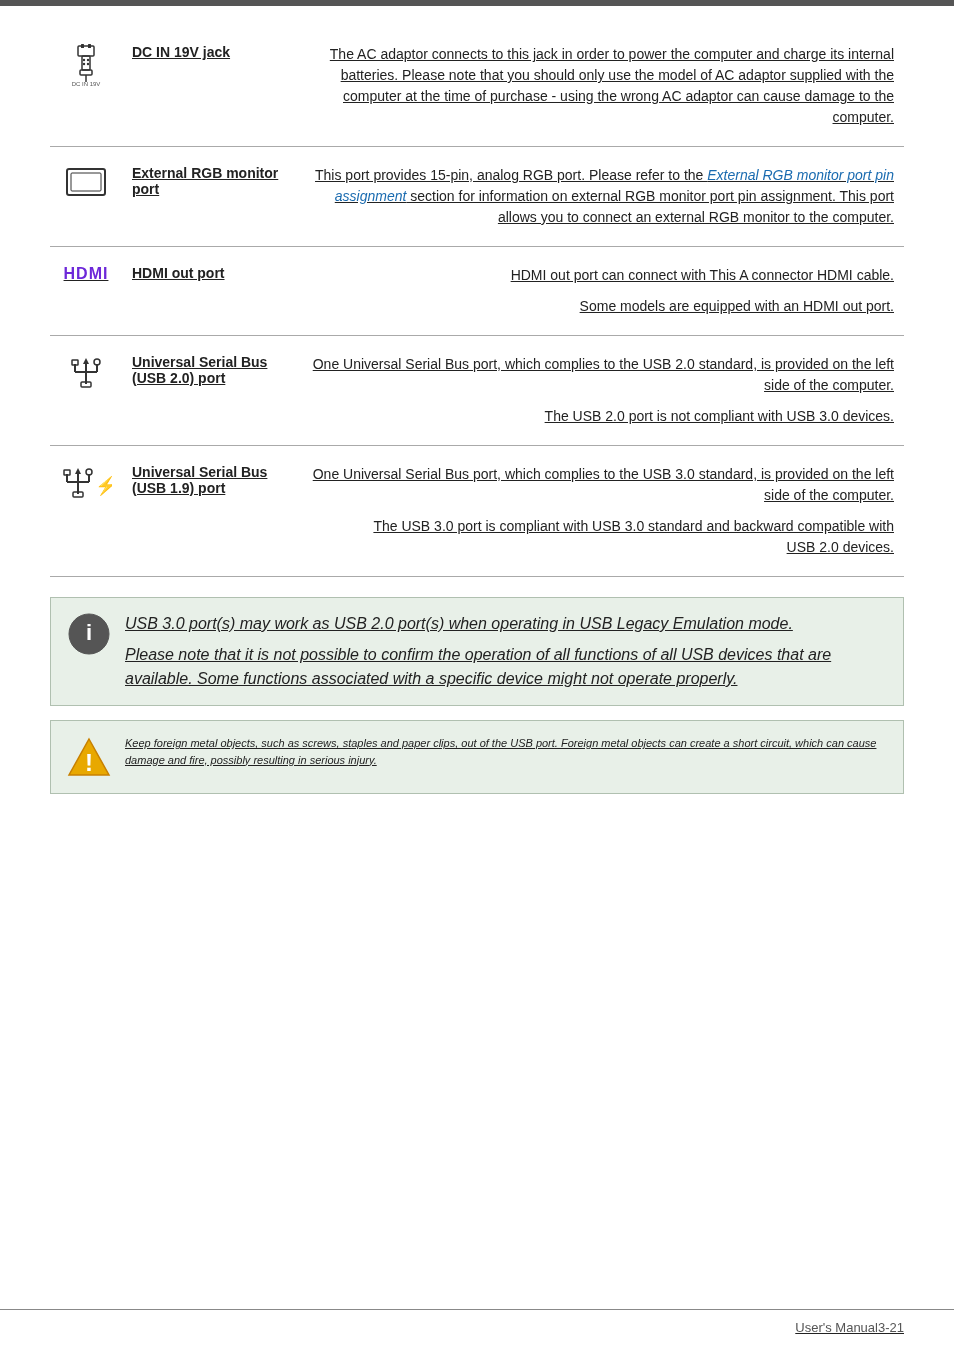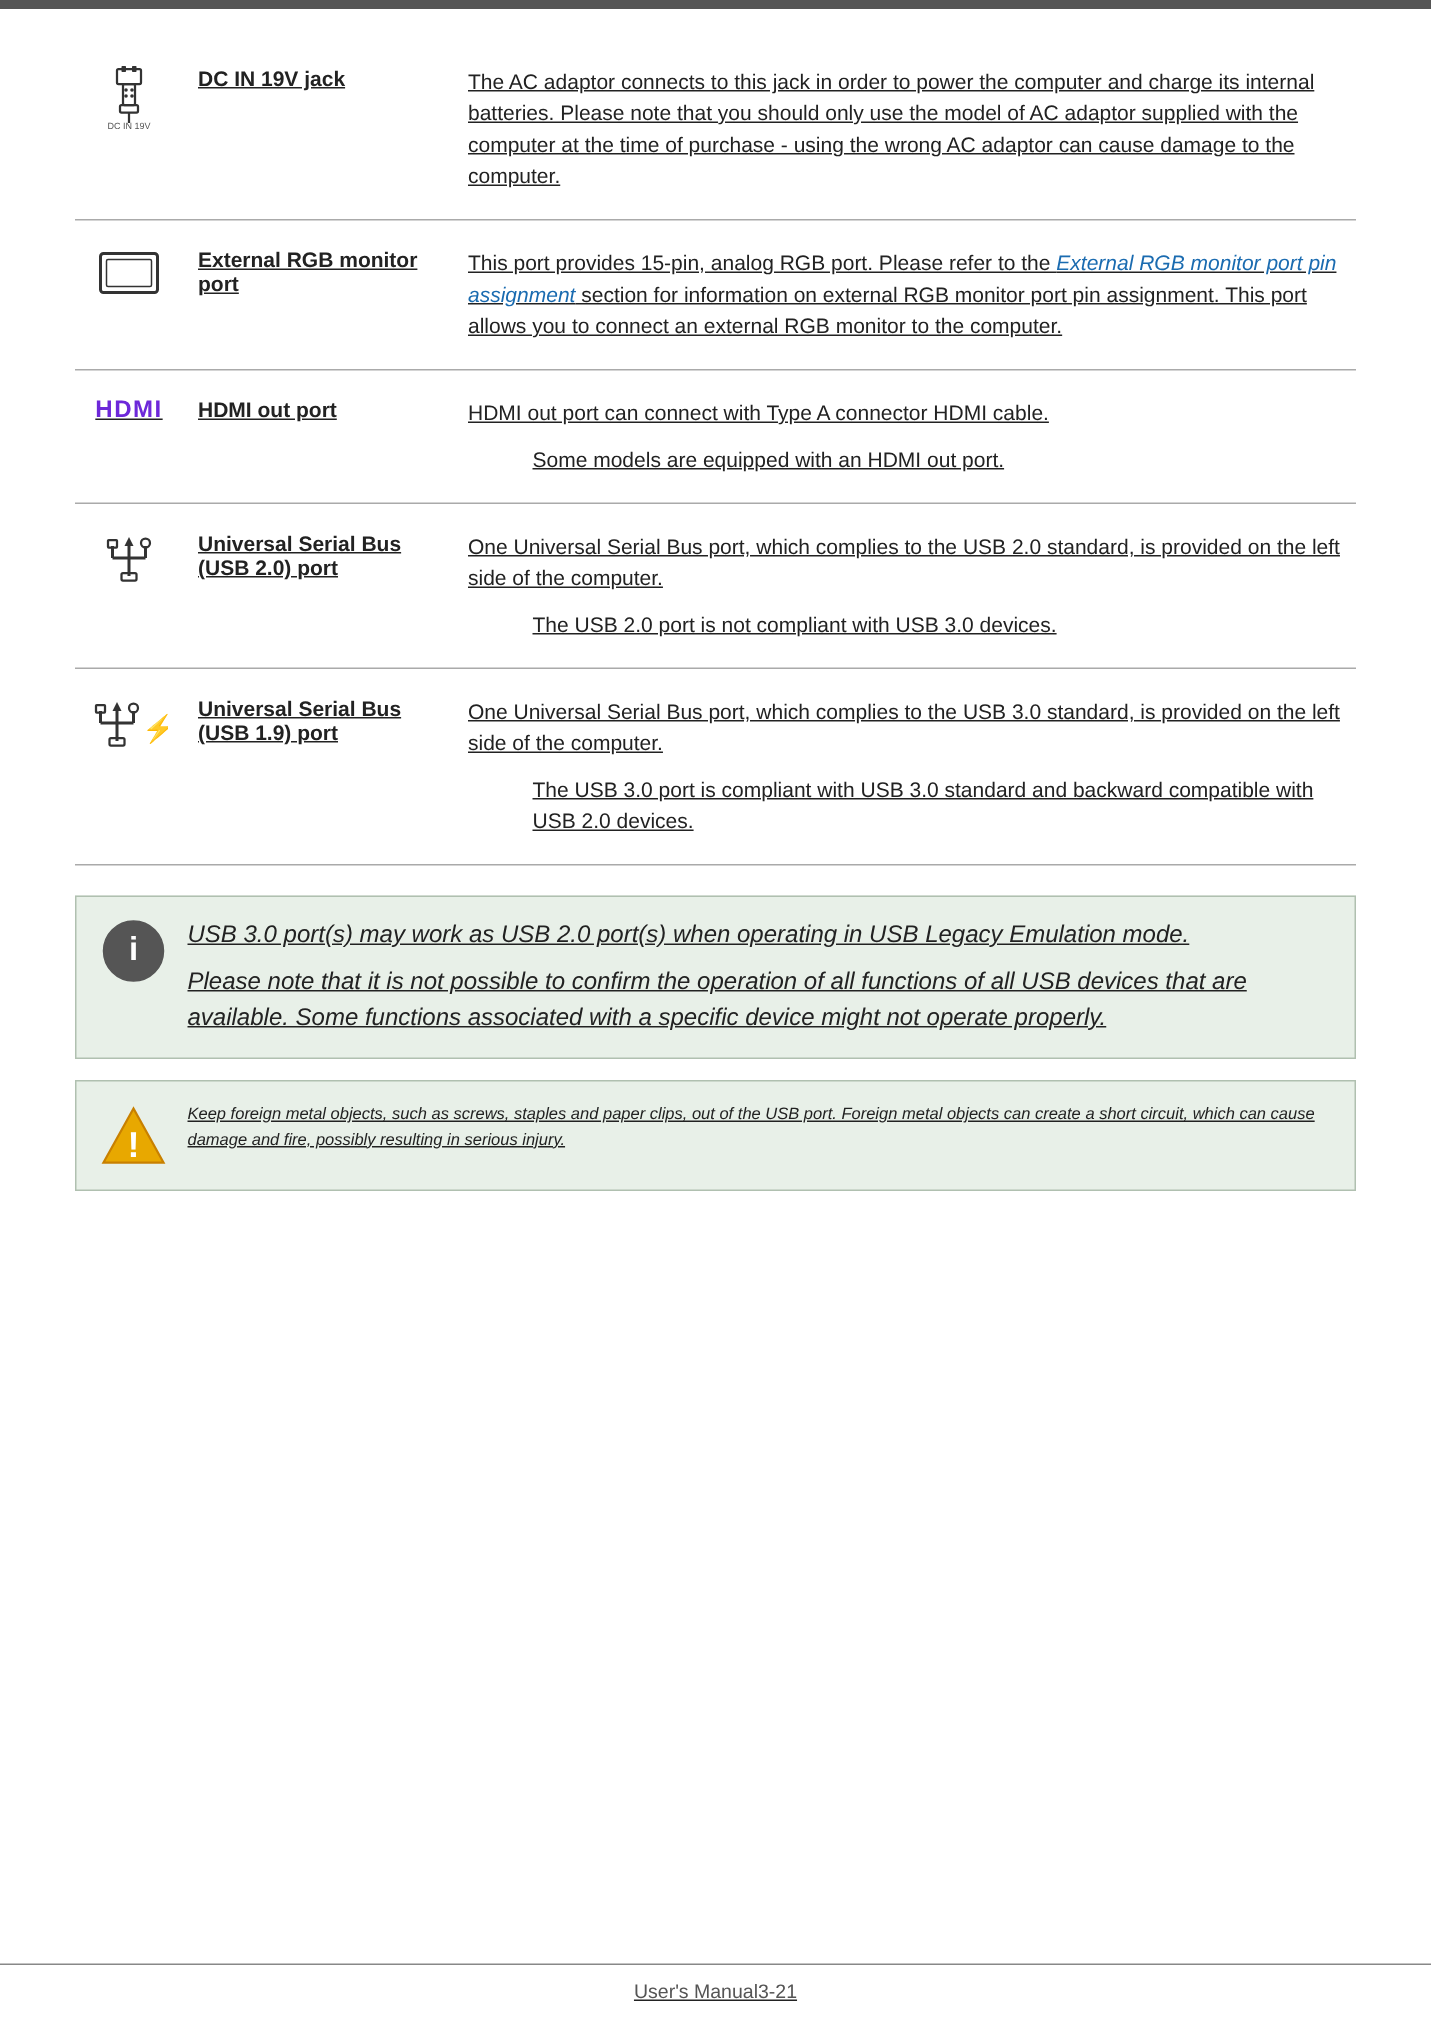--- a/index.html
+++ b/index.html
@@ -46,20 +46,21 @@
     }
     .label-cell {
       width: 180px;
       font-weight: bold;
       font-size: 14px;
       padding-top: 20px;
     }
     .desc-cell {
       font-size: 14px;
       line-height: 1.5;
+      text-align: right;
     }
     .desc-cell p + p {
       margin-top: 10px;
       margin-left: 43px;
     }
     a.blue-link {
       color: #1a6bb0;
       font-style: italic;
       text-decoration: none;
     }
@@ -119,23 +120,23 @@
     }
     .warning-box .text-content {
       font-style: italic;
       font-size: 11px;
       line-height: 1.5;
       flex: 1;
     }
 
     .footer {
       border-top: 1px solid #888;
-      padding: 10px 40px;
-      display: flex;
-      justify-content: center;
+      padding: 10px 50px;
+      display: flex;
+      justify-content: flex-end;
       font-size: 13px;
       color: #555;
       margin-top: auto;
     }
 
     
     .power-icon-wrap {
       display: flex;
       flex-direction: column;
       align-items: center;
@@ -207,21 +208,21 @@
         </tr>
 
         <tr>
           <td class="icon-cell">
             <div class="hdmi-text">HDMI</div>
           </td>
           <td class="label-cell">
             <span>HDMI out port</span>
           </td>
           <td class="desc-cell">
-            <p>HDMI out port can connect with Type A connector HDMI cable.</p>
+            <p>HDMI out port can connect with This A connector HDMI cable.</p>
             <p>Some models are equipped with an HDMI out port.</p>
           </td>
         </tr>
 
         <tr>
           <td class="icon-cell">
             <div>
               <svg width="42" height="36" viewBox="0 0 42 36">
 
                 <line x1="21" y1="30" x2="21" y2="10" stroke="#333" stroke-width="2"></line>

